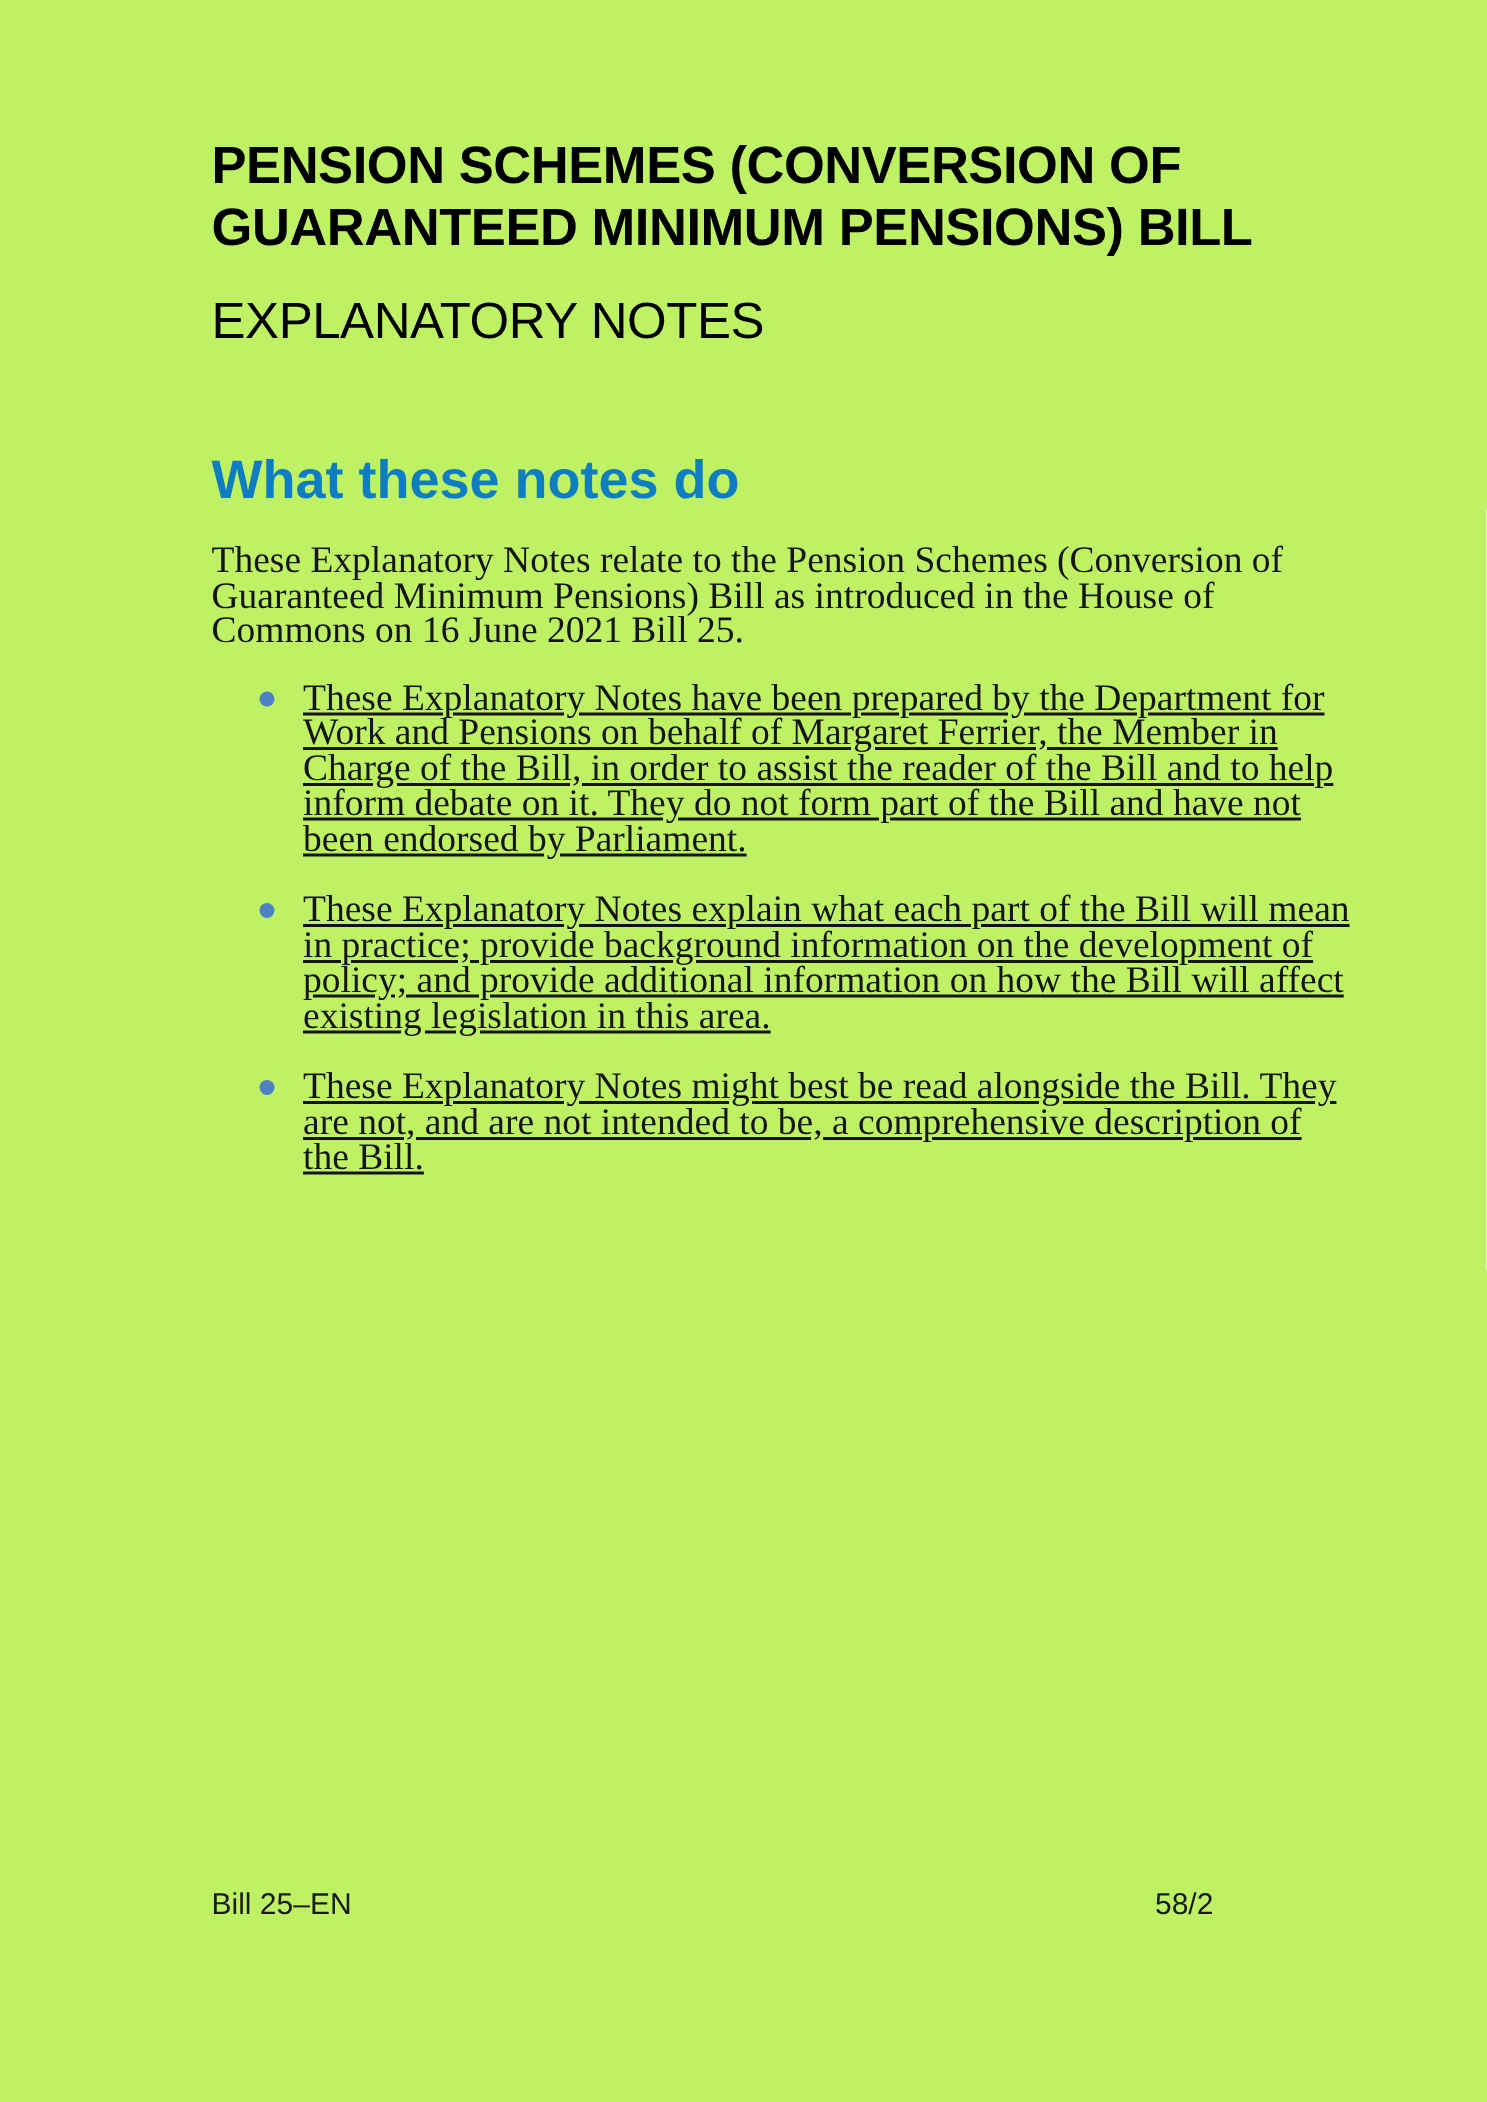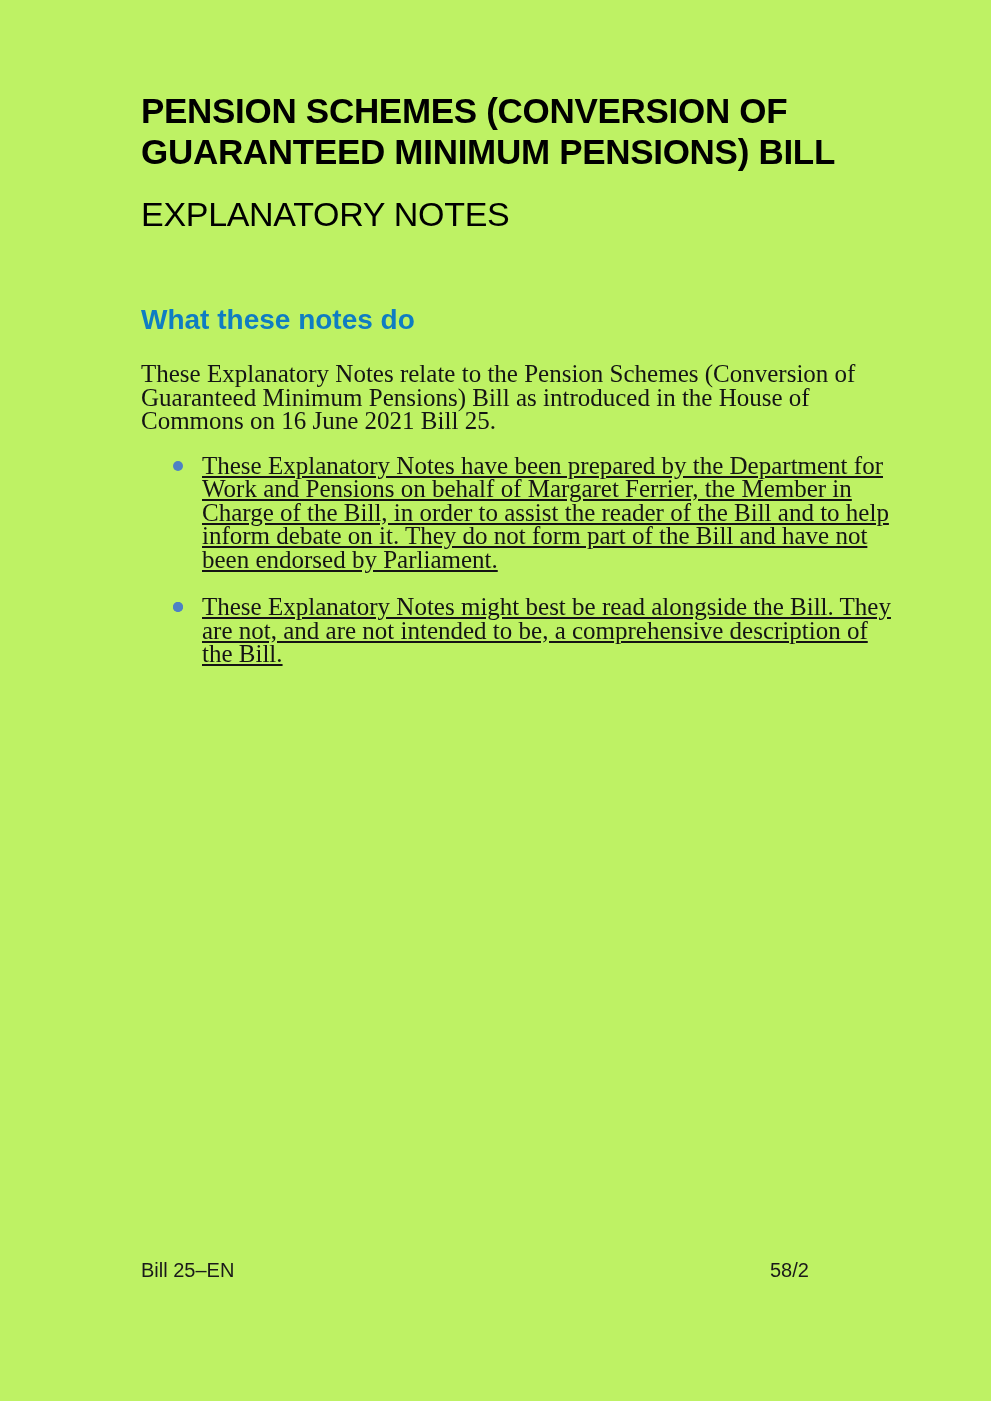--- a/index.html
+++ b/index.html
@@ -44,21 +44,21 @@
     font-size: 34px;
     line-height: 40px;
     letter-spacing: -0.3px;
     color: #000000;
   }
 
   .section-heading {
     margin: 70px 0 0 0;
     font-family: "Liberation Sans", sans-serif;
     font-weight: 700;
-    font-size: 28px;
+    font-size: 36px;
     line-height: 32px;
     color: var(--heading-blue);
   }
 
   .body-text {
     font-family: "Liberation Serif", serif;
     font-size: 25px;
     line-height: 23.5px;
     color: var(--ink);
   }
@@ -120,20 +120,21 @@
 
     <p class="body-text intro">These Explanatory Notes relate to the Pension Schemes (Conversion of Guaranteed Minimum Pensions) Bill as introduced in the House of Commons on 16 June 2021 Bill 25.</p>
 
     <ul class="bullet-list body-text">
       <li>
         <span class="bullet-dot"></span>
         <span>These Explanatory Notes have been prepared by the Department for Work and Pensions on behalf of Margaret Ferrier, the Member in Charge of the Bill, in order to assist the reader of the Bill and to help inform debate on it. They do not form part of the Bill and have not been endorsed by Parliament.</span>
       </li>
       <li>
         <span class="bullet-dot"></span>
+        <span>These Explanatory Notes explain what each part of the Bill will mean in practice; provide background information on the development of policy; and provide additional information on how the Bill will affect existing legislation in this area.</span>
       </li>
       <li>
         <span class="bullet-dot"></span>
         <span>These Explanatory Notes might best be read alongside the Bill. They are not, and are not intended to be, a comprehensive description of the Bill.</span>
       </li>
     </ul>
   </div>
 
   <div class="footer">
     <span class="footer-left">Bill 25–EN</span>

